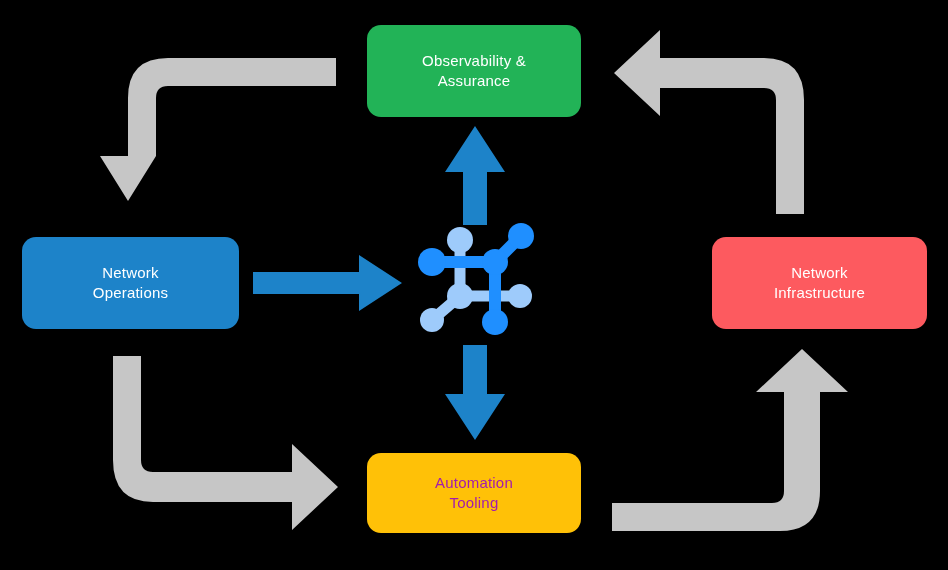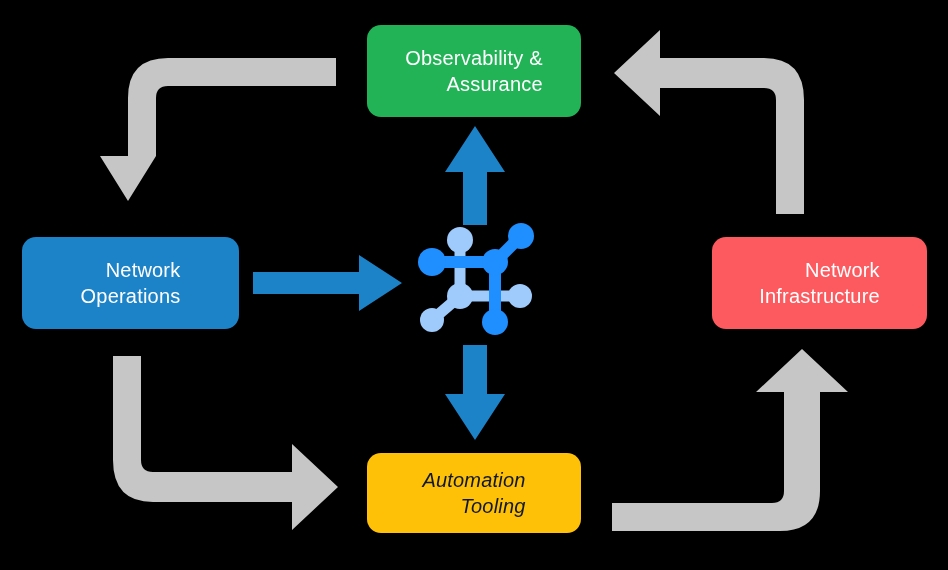--- a/index.html
+++ b/index.html
@@ -17,23 +17,23 @@
     height: 570px;
     background: #000000;
     overflow: hidden;
   }
   .node-box {
     position: absolute;
     border-radius: 14px;
     display: flex;
     align-items: center;
     justify-content: center;
-    text-align: right;
+    text-align: center;
     color: #ffffff;
-    font-size: 20px;
+    font-size: 15px;
     line-height: 1.32;
     font-weight: 400;
     letter-spacing: 0.2px;
     box-sizing: border-box;
     padding: 6px 10px;
     user-select: none;
   }
   .node-label {
     display: block;
     white-space: pre-line;
@@ -205,18 +205,18 @@
   <div class="node-box" id="box-network-operations" style="background: rgb(29, 131, 201); color: rgb(255, 255, 255);">
     <span class="node-label">Network
 Operations</span>
   </div>
 
   <div class="node-box" id="box-network-infrastructure" style="background: rgb(253, 90, 95); color: rgb(255, 255, 255);">
     <span class="node-label">Network
 Infrastructure</span>
   </div>
 
-  <div class="node-box" id="box-automation-tooling" style="background: rgb(255, 193, 7); color: #0f172a; font-style: italic;">
+  <div class="node-box" id="box-automation-tooling" style="background: rgb(255, 193, 7); color: #a21caf;">
     <span class="node-label">Automation
 Tooling</span>
   </div>
 
 </div>
 
 </body></html>

